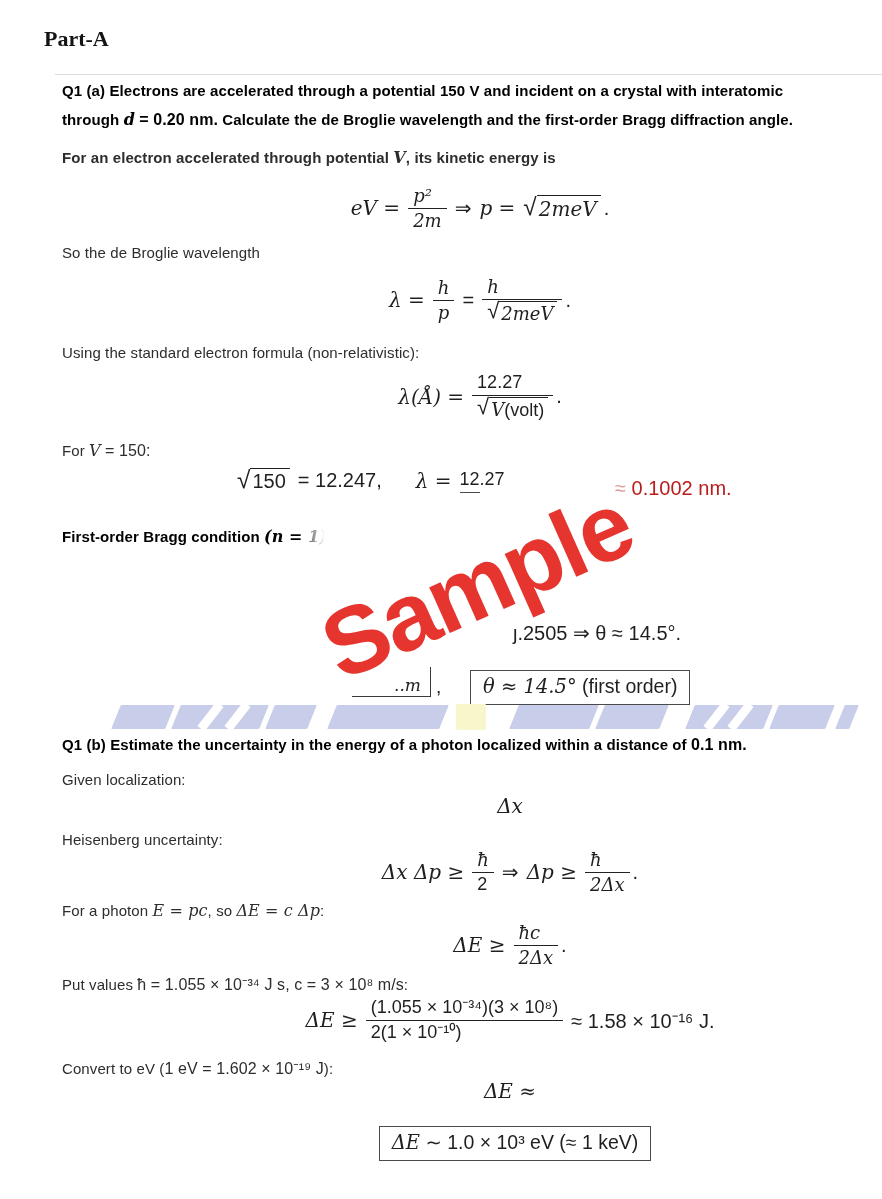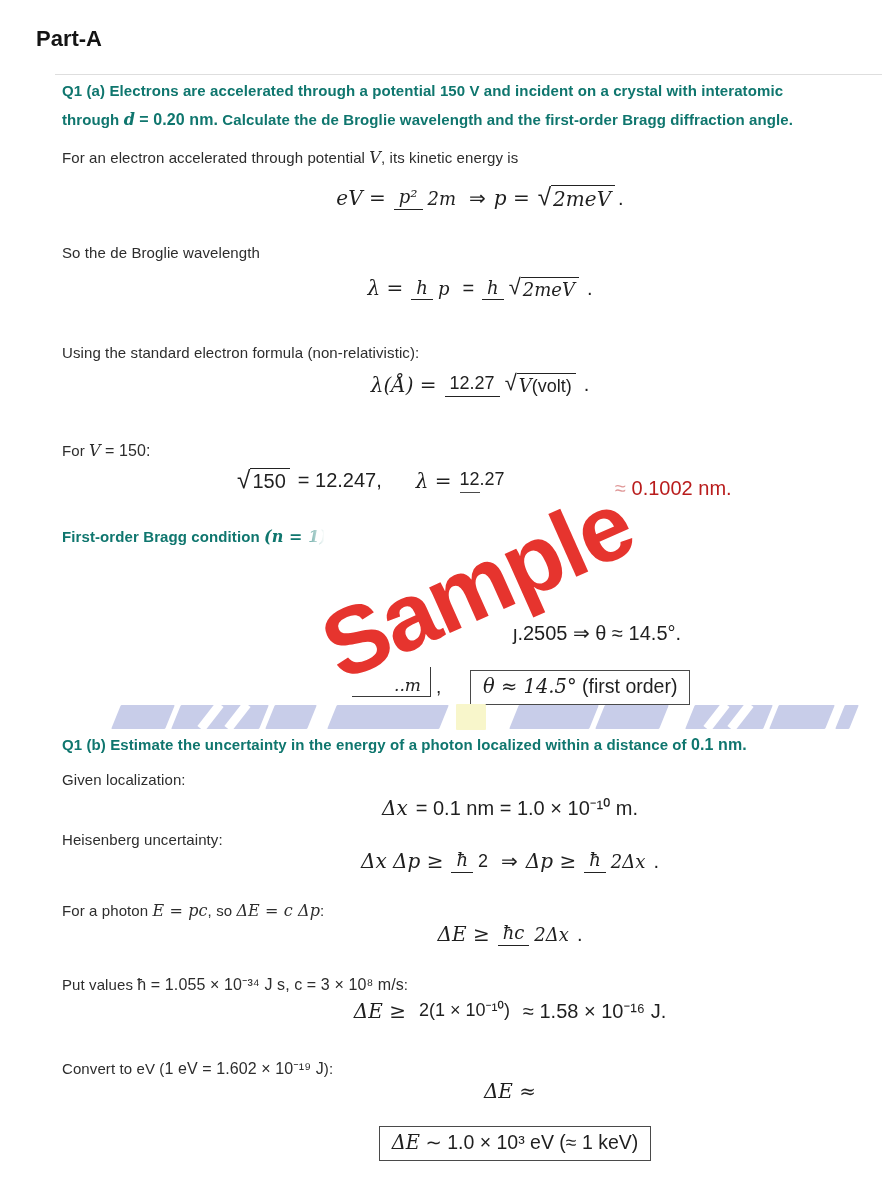--- a/index.html
+++ b/index.html
@@ -2,32 +2,32 @@
 <html><head>
 <meta charset="utf-8">
 <style>
   html,body { margin:0; padding:0; }
   body {
     width:882px; height:1199px; position:relative; background:#ffffff;
     font-family:"Liberation Sans", sans-serif; overflow:hidden;
   }
   .abs { position:absolute; }
   .t  { font-size:15px; color:#2d2d2d; letter-spacing:.1px; white-space:nowrap; }
-  .b  { font-weight:bold; color:#0f766e; }
+  .b  { font-weight:bold; color:#000000; }
   .mi { font-family:"DejaVu Serif", serif; font-style:italic; }
   .mn { font-family:Liberation Sans, sans-serif; font-style:normal; }
   .title { font-size:22px; font-weight:bold; color:#141414; }
   .rule { position:absolute; left:55px; top:74px; width:827px; height:1px; background:#dedede; }
   .eq {
     position:absolute; left:0; width:882px; display:flex; justify-content:center;
     align-items:center; column-gap:8px; font-size:20px; color:#1f1f1f; white-space:nowrap;
   }
   .eq.oa { margin-left:39px; }
   .eq.ob { margin-left:69px; }
-  .frac { display:inline-flex; flex-direction:row; align-items:center; line-height:1.2; font-size:18px; }
+  .frac { display:inline-flex; flex-direction:column; line-height:1.2; font-size:18px; }
   .frac .fn { padding:0 5px 1px; border-bottom:1.5px solid #222; }
   .frac .fd { padding:1px 5px 0; }
   .rt   { display:inline-flex; align-items:flex-start; }
   .rsgn { font-style:normal; font-size:1.22em; line-height:.95; }
   .rarg { border-top:1.5px solid #222; padding:1px 4px 0 2px; }
   .enddot { margin-left:-5px; }
   .fade { -webkit-mask-image:linear-gradient(90deg,#000 55%,transparent 96%);
           mask-image:linear-gradient(90deg,#000 55%,transparent 96%); }
   .cutfrac { display:inline-flex; flex-direction:column; align-items:flex-start; font-size:18px; }
   .cutbar  { width:20px; height:0; border-top:1.6px solid #2a2a2a; margin-top:2px; opacity:.85; }
@@ -45,32 +45,32 @@
   .ansbox {
     display:inline-block; border:1.6px solid #4a4a4a; padding:4px 12px 6px;
     font-size:19.5px; color:#1f1f1f; background:#fff; white-space:nowrap;
   }
   .bshape { position:absolute; top:705px; height:24px; transform:skewX(-22deg); border-radius:1px; }
   .slash  { position:absolute; top:701px; width:9px; height:31px; background:#ffffff; transform:rotate(38deg); z-index:2; }
 </style>
 </head>
 <body>
 
-<div class="abs title" style="left:36px; top:26px;">Part-A</div>
+<div class="abs title" style="left:44px; top:26px;font-family:Liberation Serif, serif;">Part-A</div>
 <div class="rule"></div>
 
 <div class="abs t b" style="left:62px; top:82px;">Q1 (a) Electrons are accelerated through a potential 150 V and incident on a crystal with interatomic</div>
 <div class="abs t b" style="left:62px; top:110px;">
   <span>through</span>
   <span class="mi" style="font-size:16px;">d</span>
   <span class="mn" style="font-size:16px;">= 0.20 nm.</span>
   <span>Calculate the de Broglie wavelength and the first-order Bragg diffraction angle.</span>
 </div>
 
-<div class="abs t" style="left:62px; top:148px;">
+<div class="abs t" style="left:62px; top:148px;font-weight:bold;">
   <span>For an electron accelerated through potential</span>
   <span class="mi" style="font-size:16px;">V</span><span>, its kinetic energy is</span>
 </div>
 
 <div class="eq oa" style="top:185px;">
   <span class="mi">eV =</span>
   <span class="frac">
       <span class="fn mi">p²</span>
       <span class="fd mi">2m</span>
     </span>
@@ -178,21 +178,20 @@
 
 <div class="abs t b" style="left:62px; top:736px;">
   <span>Q1 (b) Estimate the uncertainty in the energy of a photon localized within a distance of</span>
   <span class="mn" style="font-size:16px;">0.1 nm.</span>
 </div>
 
 <div class="abs t" style="left:62px; top:771px;">Given localization:</div>
 
 <div class="eq ob" style="top:794px;">
   <span class="mi">Δx</span>
-  <span class="mn">= 0.1 nm = 1.0 × 10⁻¹⁰ m.</span>
 </div>
 
 <div class="abs t" style="left:62px; top:831px;">Heisenberg uncertainty:</div>
 
 <div class="eq ob" style="top:849px;">
   <span class="mi">Δx Δp ≥</span>
   <span class="frac">
       <span class="fn mi">ħ</span>
       <span class="fd mn">2</span>
     </span>
@@ -221,20 +220,21 @@
 </div>
 
 <div class="abs t" style="left:62px; top:973px;">
   <span>Put values</span>
   <span class="mn" style="font-size:16px;">ħ = 1.055 × 10⁻³⁴ J s,  c = 3 × 10⁸ m/s</span><span>:</span>
 </div>
 
 <div class="eq ob" style="top:997px;">
   <span class="mi">ΔE ≥</span>
   <span class="frac">
+      <span class="fn mn">(1.055 × 10⁻³⁴)(3 × 10⁸)</span>
       <span class="fd mn">2(1 × 10⁻¹⁰)</span>
     </span>
   <span class="mn">≈ 1.58 × 10⁻¹⁶ J.</span>
 </div>
 
 <div class="abs t" style="left:62px; top:1057px;">
   <span>Convert to eV (</span><span class="mn" style="font-size:16px;">1 eV = 1.602 × 10⁻¹⁹ J</span><span>):</span>
 </div>
 
 <div class="eq ob" style="top:1079px;">

